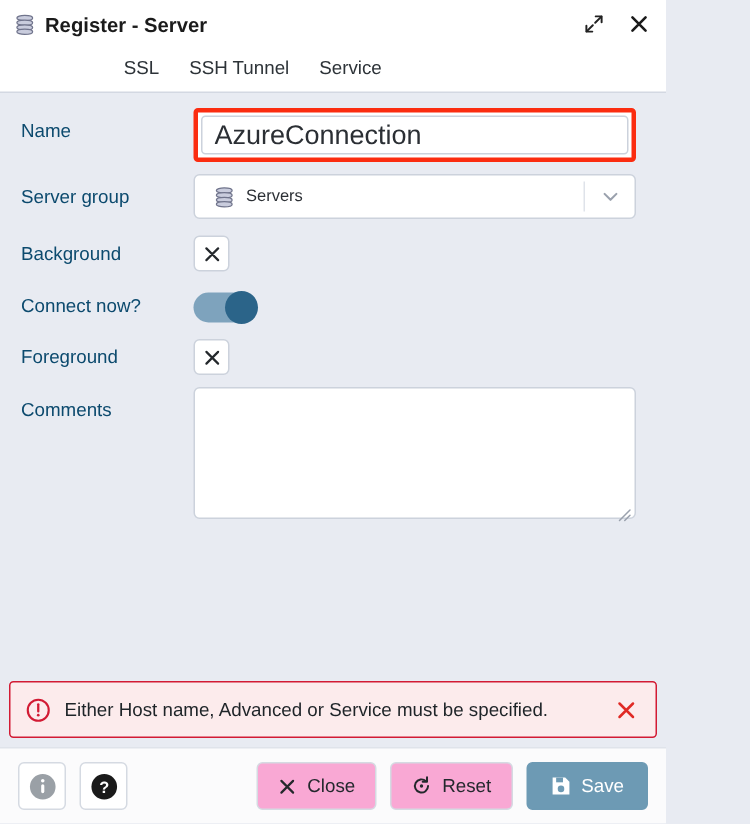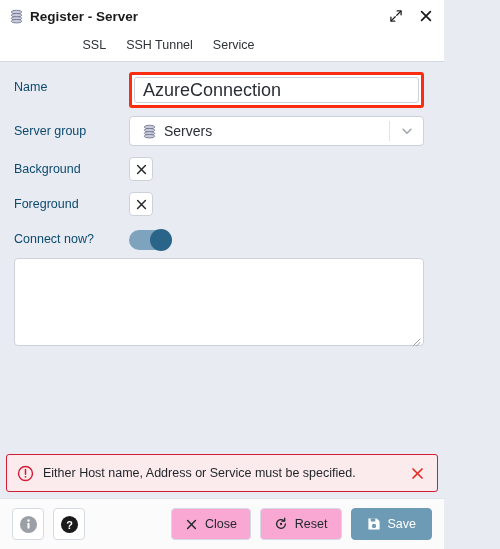--- a/index.html
+++ b/index.html
@@ -110,21 +110,21 @@
     height: 30px;
     background: #ffffff;
     border: 1px solid #ccd2dc;
     border-radius: 4px;
     display: flex; align-items: center;
     padding: 0 0 0 12px;
     cursor: pointer;
   }
   .select .svalue {
     display: flex; align-items: center; gap: 7px;
-    font-size: 14px; color: #2b2f34;
+    font-size: 11px; color: #2b2f34;
   }
   .select .sarrow {
     position: absolute; right: 0; top: 4px; bottom: 4px;
     width: 34px;
     display: flex; align-items: center; justify-content: center;
     border-left: 1px solid #dfe3ea;
     color: #9aa1ad;
   }
 
   
@@ -318,63 +318,64 @@
           <span>
             <svg width="13" height="13" viewBox="0 0 16 16">
               <path d="M3.2 3.2l9.6 9.6M12.8 3.2l-9.6 9.6" stroke="#24282c" stroke-width="1.8" stroke-linecap="round"></path>
             </svg>
           </span>
         </div>
       </div>
     </div>
 
     <div class="row">
+      <div class="label">Connect now?</div>
+      <div class="field">
+        <div class="toggle">
+          <div class="knob"></div>
+        </div>
+      </div>
+    </div>
+
+    <div class="row">
       <div class="label">Foreground</div>
       <div class="field">
         <div class="xbtn">
           <span>
             <svg width="13" height="13" viewBox="0 0 16 16">
               <path d="M3.2 3.2l9.6 9.6M12.8 3.2l-9.6 9.6" stroke="#24282c" stroke-width="1.8" stroke-linecap="round"></path>
             </svg>
           </span>
         </div>
       </div>
     </div>
 
     <div class="row">
-      <div class="label">Connect now?</div>
-      <div class="field">
-        <div class="toggle">
-          <div class="knob"></div>
-        </div>
-      </div>
-    </div>
-
-    <div class="row">
+      <div class="label">Comments</div>
       <div class="field ta-wrap">
         <textarea class="textarea" placeholder="" style=""></textarea>
         <span class="ta-grip">
           <svg width="10" height="10" viewBox="0 0 10 10">
             <path d="M9 2 2 9M9 5.5 5.5 9" stroke="#9aa1ad" stroke-width="1" stroke-linecap="round"></path>
           </svg>
         </span>
       </div>
     </div>
 
   </div>
 
   <div class="errorbar">
     <span>
       <svg width="17" height="17" viewBox="0 0 18 18">
         <circle cx="9" cy="9" r="7.4" fill="none" stroke="#d21b34" stroke-width="1.5"></circle>
         <path d="M9 4.8v5" stroke="#d21b34" stroke-width="1.6" stroke-linecap="round"></path>
         <circle cx="9" cy="12.5" r="0.95" fill="#d21b34"></circle>
       </svg>
     </span>
-    <span class="etext">Either Host name, Address or Service must be specified.</span>
+    <span class="etext">Either Host name, Advanced or Service must be specified.</span>
     <span class="eclose">
       <svg width="15" height="15" viewBox="0 0 16 16">
         <path d="M3.2 3.2l9.6 9.6M12.8 3.2l-9.6 9.6" stroke="#e02a25" stroke-width="1.8" stroke-linecap="round"></path>
       </svg>
     </span>
   </div>
 
   <div class="footer">
     <div class="iconbtn">
       <span>

